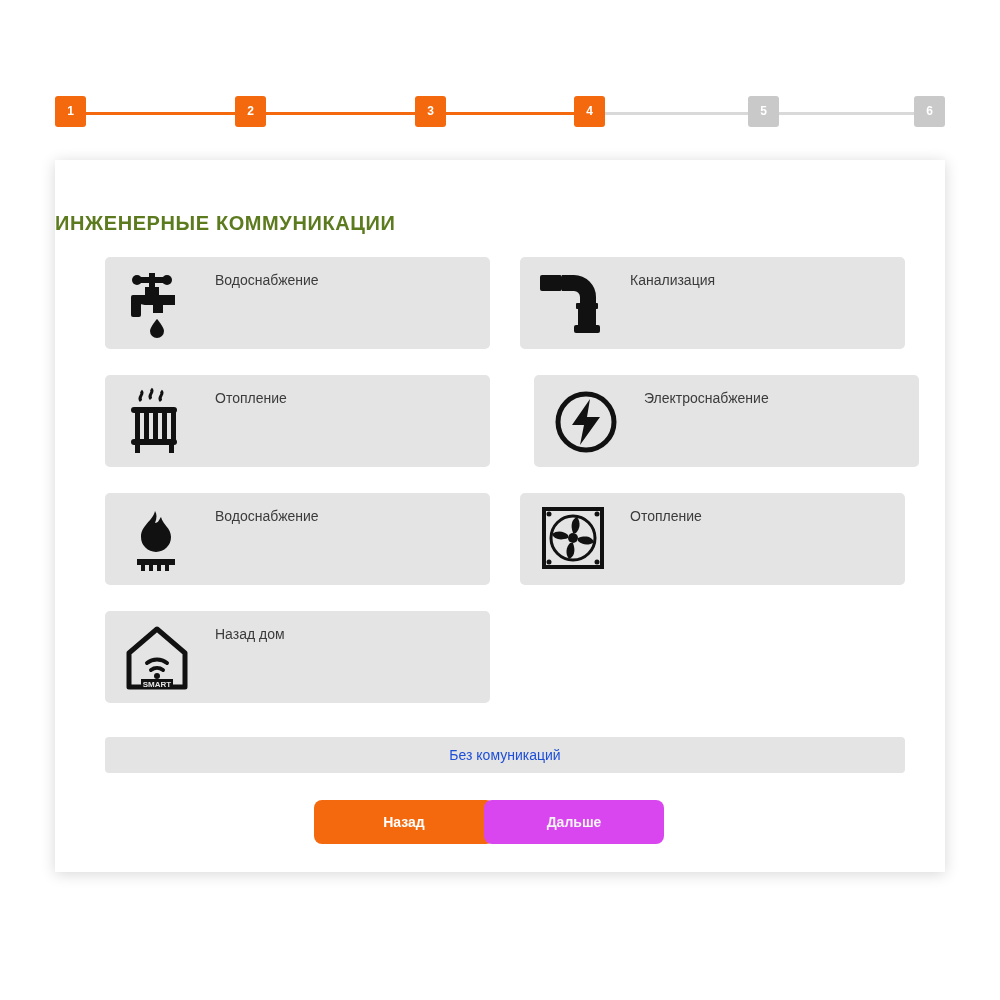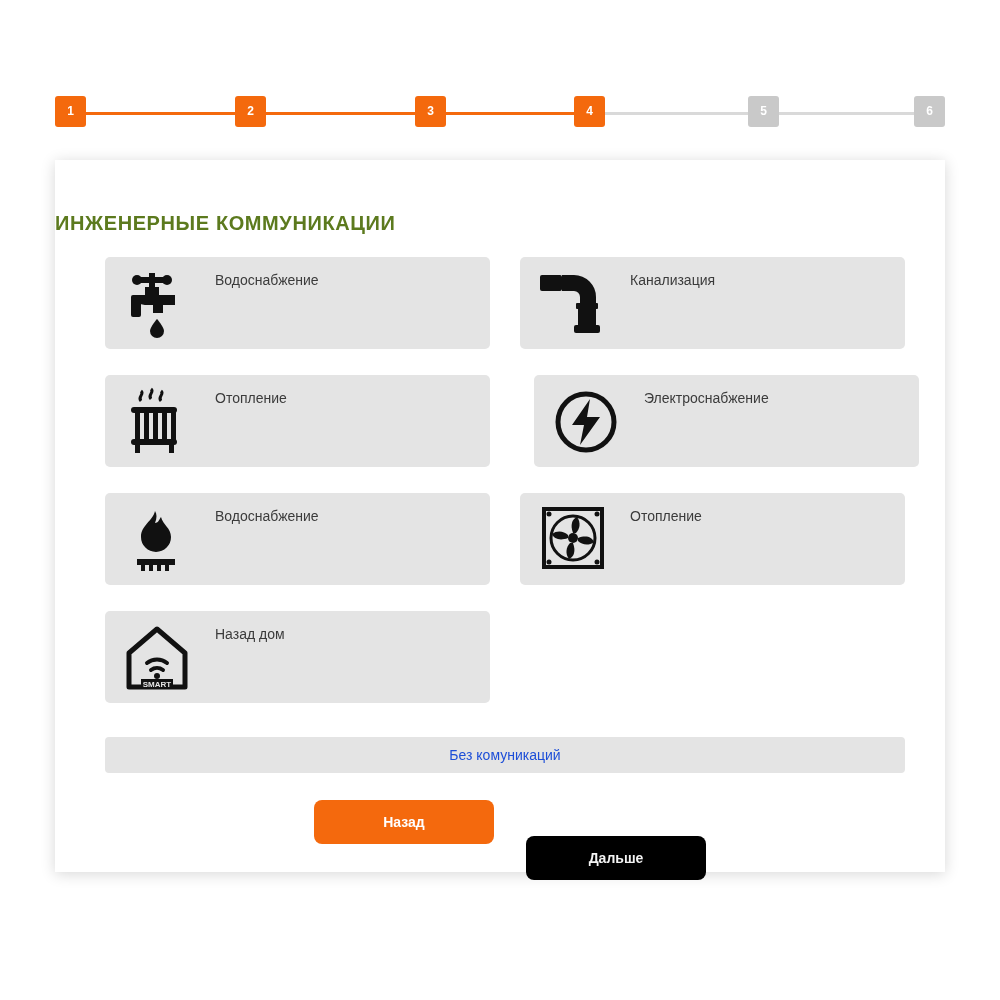--- a/index.html
+++ b/index.html
@@ -137,21 +137,21 @@
     height: 44px;
     border: none;
     border-radius: 8px;
     font-size: 14px;
     font-weight: bold;
     color: #ffffff;
     font-family: "Liberation Sans", sans-serif;
     cursor: pointer;
   }
   .btn-back { left: 259px; background: #f4690d; }
-  .btn-next { left: 471px; background: #000000; color: #f3f3f3; margin-top: 36px; }
+  .btn-next { left: 429px; background: #d946ef; color: #f3f3f3; }
 </style>
 </head>
 <body>
 
 <div id="app">
 
   <div class="stepper">
     <div class="stepper-track"></div>
     <div class="stepper-progress"></div>
     <div class="step active" style="left:0px;"><span>1</span></div>

